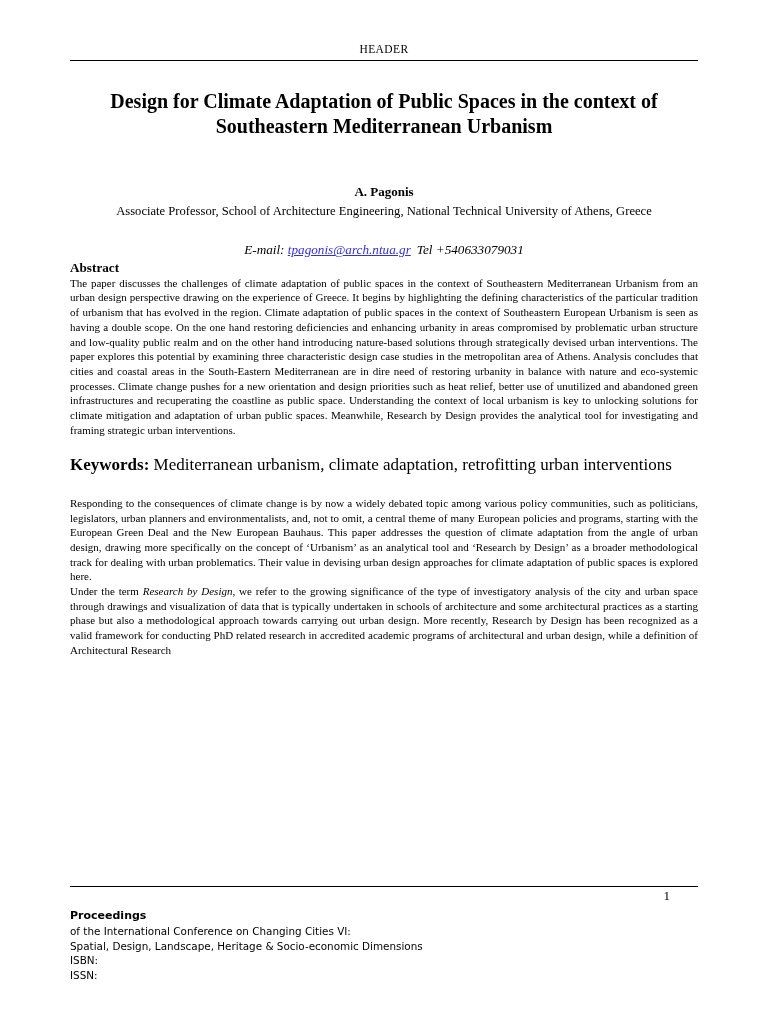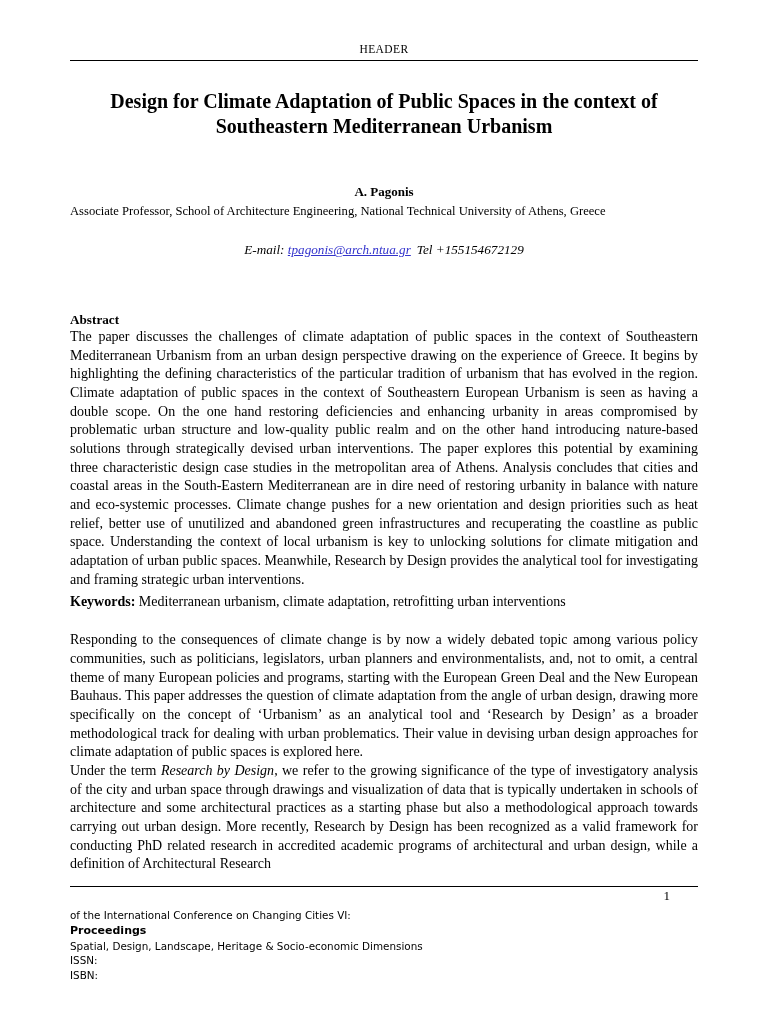--- a/index.html
+++ b/index.html
@@ -55,20 +55,21 @@
 
   
   .author {
     text-align: center;
     font-size: 13px;
     font-weight: bold;
     margin-top: 44px;
     line-height: 1.2;
   }
   .affil {
+    text-align: center;
     font-size: 12.6px;
     margin-top: 5px;
     line-height: 1.25;
   }
   .contact {
     text-align: center;
     font-size: 13.2px;
     font-style: italic;
     margin-top: 22px;
     line-height: 1.25;
@@ -82,33 +83,32 @@
     margin-left: 6px;
   }
 
   
   .sec-head {
     font-size: 13.2px;
     font-weight: bold;
     line-height: 1.3;
   }
   .abstract-head {
-    margin-top: 52px;
   }
   .para {
-    font-size: 14px;
+    font-size: 11px;
     text-align: justify;
     text-justify: inter-word;
     line-height: 1.335;
     margin: 0;
   }
   .keywords {
-    font-size: 14px;
+    font-size: 17px;
     line-height: 1.335;
-    margin-top: 4px;
+    margin-top: 17px;
   }
   .keywords b {
     font-weight: bold;
   }
   .intro-head {
     margin-top: 20px;
   }
   .intro-body {
     margin-top: 19px;
   }
@@ -163,21 +163,21 @@
     <div class="runhead">HEADER</div>
     <hr class="rule">
 
     <div class="title">Design for Climate Adaptation of Public Spaces in the context of Southeastern Mediterranean Urbanism</div>
 
     <div class="author">A. Pagonis</div>
     <div class="affil">Associate Professor, School of Architecture Engineering, National Technical University of Athens, Greece</div>
 
     <div class="contact">
       <span>E-mail:</span>
-      <a href="#">tpagonis@arch.ntua.gr</a><span class="tel">Tel +155154672129</span>
+      <a href="#">tpagonis@arch.ntua.gr</a><span class="tel">Tel +540633079031</span>
     </div>
 
     <div class="sec-head abstract-head">Abstract</div>
     <p class="para">The paper discusses the challenges of climate adaptation of public spaces in the context of Southeastern Mediterranean Urbanism from an urban design perspective drawing on the experience of Greece. It begins by highlighting the defining characteristics of the particular tradition of urbanism that has evolved in the region. Climate adaptation of public spaces in the context of Southeastern European Urbanism is seen as having a double scope. On the one hand restoring deficiencies and enhancing urbanity in areas compromised by problematic urban structure and low-quality public realm and on the other hand introducing nature-based solutions through strategically devised urban interventions. The paper explores this potential by examining three characteristic design case studies in the metropolitan area of Athens. Analysis concludes that cities and coastal areas in the South-Eastern Mediterranean are in dire need of restoring urbanity in balance with nature and eco-systemic processes. Climate change pushes for a new orientation and design priorities such as heat relief, better use of unutilized and abandoned green infrastructures and recuperating the coastline as public space. Understanding the context of local urbanism is key to unlocking solutions for climate mitigation and adaptation of urban public spaces. Meanwhile, Research by Design provides the analytical tool for investigating and framing strategic urban interventions.</p>
 
     <div class="keywords">
       <b>Keywords:</b>
       <span>Mediterranean urbanism, climate adaptation, retrofitting urban interventions</span>
     </div>
 
@@ -186,21 +186,21 @@
       <p class="para">Responding to the consequences of climate change is by now a widely debated topic among various policy communities, such as politicians, legislators, urban planners and environmentalists, and, not to omit, a central theme of many European policies and programs, starting with the European Green Deal and the New European Bauhaus. This paper addresses the question of climate adaptation from the angle of urban design, drawing more specifically on the concept of ‘Urbanism’ as an analytical tool and ‘Research by Design’ as a broader methodological track for dealing with urban problematics. Their value in devising urban design approaches for climate adaptation of public spaces is explored here.</p>
       <p class="para"><span>Under the term </span><em class="it">Research by Design</em><span>, we refer to the growing significance of the type of investigatory analysis of the city and urban space through drawings and visualization of data that is typically undertaken in schools of architecture and some architectural practices as a starting phase but also a methodological approach towards carrying out urban design. More recently, Research by Design has been recognized as a valid framework for conducting PhD related research in accredited academic programs of architectural and urban design, while a definition of Architectural Research</span></p>
     </div>
 
   </div>
 
   <div class="footer-wrap">
     <hr class="footer-rule">
     <div class="pagenum">1</div>
     <div class="footer-block">
+      <div class="footer-line bold">Proceedings</div>
       <div class="footer-line">of the International Conference on Changing Cities VI:</div>
-      <div class="footer-line bold">Proceedings</div>
       <div class="footer-line">Spatial, Design, Landscape, Heritage &amp; Socio-economic Dimensions</div>
+      <div class="footer-line">ISBN:</div>
       <div class="footer-line">ISSN:</div>
-      <div class="footer-line">ISBN:</div>
     </div>
   </div>
 
 </div>
 
 </body></html>

